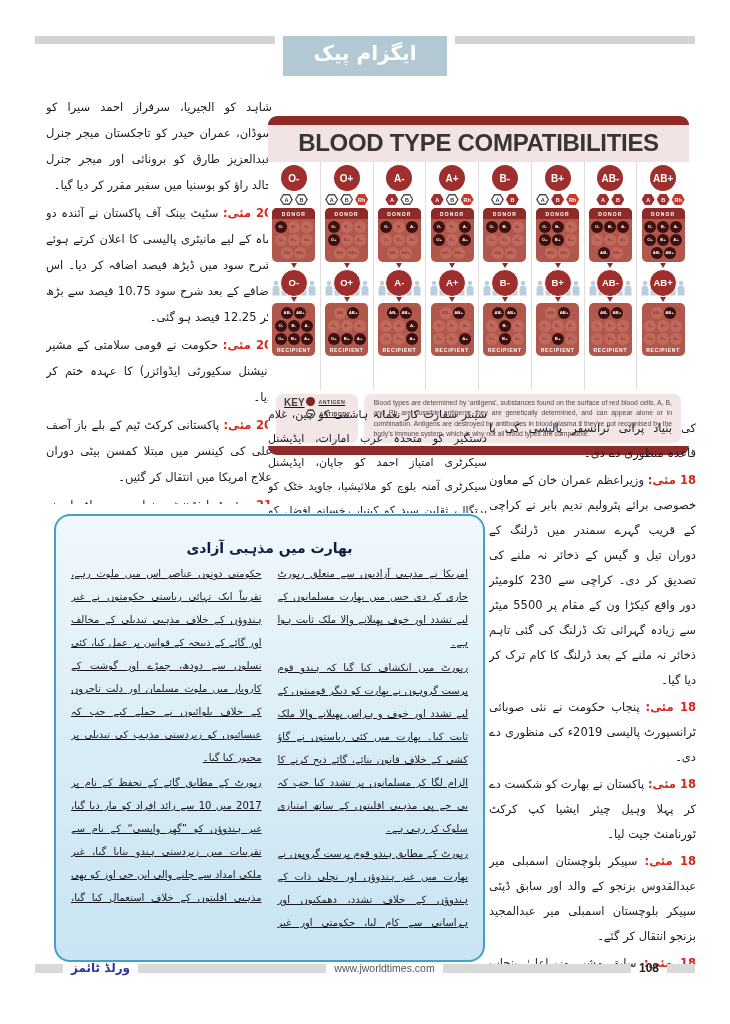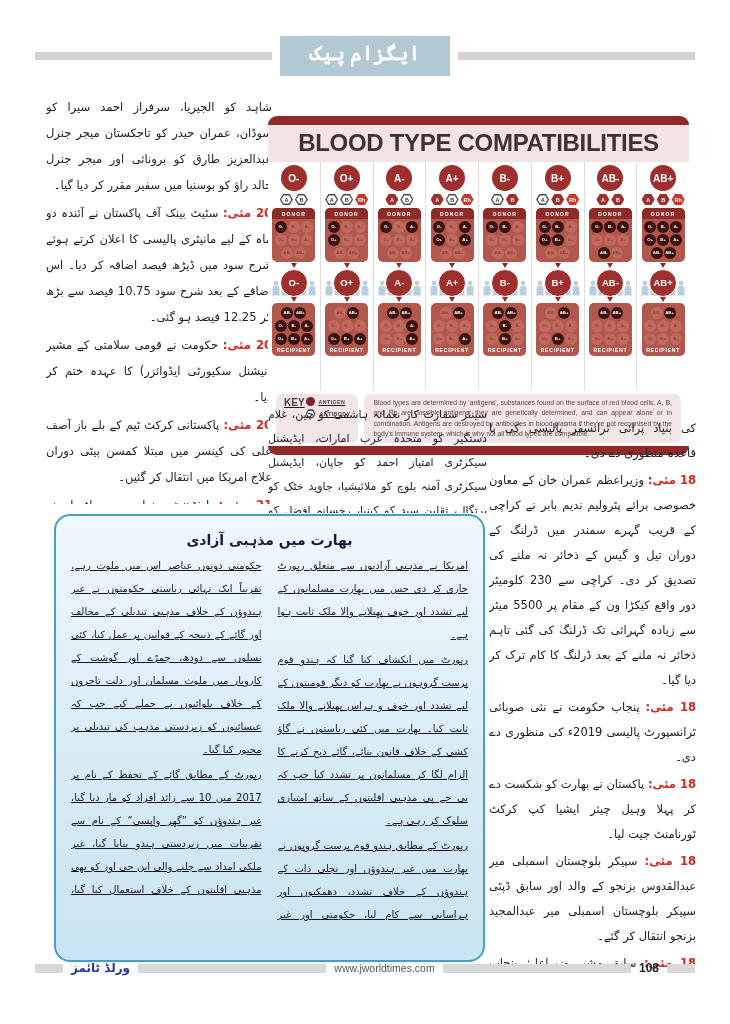--- a/index.html
+++ b/index.html
@@ -1,20 +1,20 @@
 <!DOCTYPE html>
 <html lang="ur"><head>
 <meta charset="utf-8">
 <style>
   html,body{margin:0;padding:0;background:#e9e9e9;}
   #page{position:relative;width:730px;height:1024px;background:#ffffff;margin:0 auto;overflow:hidden;
         font-family:"DejaVu Sans",sans-serif;color:#1b1b24;}
 
   
-  .top-header{position:absolute;left:35px;right:35px;top:36px;display:flex;align-items:center;gap:8px;font-family:Liberation Serif, serif;}
+  .top-header{position:absolute;left:35px;right:35px;top:36px;display:flex;gap:8px;}
   .hline{flex:1;height:8px;background:#d3d3d3;}
   .exam-badge{background:#b2c9d4;color:#ffffff;font-weight:bold;font-size:20px;
               padding:4px 30px 10px;direction:rtl;line-height:1.3;}
 
   
   .news{position:absolute;direction:rtl;text-align:justify;font-size:11.5px;line-height:25px;overflow:hidden;}
   .news p{margin:0 0 2px 0;}
   #news-left{left:46px;top:94px;width:226px;height:410px;line-height:26px;}
   #news-mid{left:268px;top:403px;width:219px;height:110px;font-size:11px;line-height:24px;}
   #news-right{left:489px;top:416px;width:207px;height:558px;}
@@ -76,21 +76,21 @@
   .key-desc{flex:1;background:#f2e6e6;border-radius:7px;padding:4px 9px;font-size:6.8px;line-height:1.5;
             color:#5a4747;text-align:justify;display:flex;align-items:center;}
   .ig-botbar{height:9px;background:#8e2b28;border-radius:0 0 9px 9px;}
 
   
   #feature-box{position:absolute;left:54px;top:514px;width:431px;height:448px;box-sizing:border-box;
                border:2px solid #45a0c8;border-radius:16px;
                background:linear-gradient(180deg,#f0f8fc 0%,#d8ecf6 55%,#c9e4f2 100%);
                padding:8px 15px 10px;overflow:hidden;}
   .feature-title{direction:rtl;text-align:center;font-size:14px;font-weight:bold;color:#0e1c3f;
-                 margin:8px 0 6px 0;}
+                 margin:16px 0 6px 0;}
   #feature-body{direction:rtl;column-count:2;column-gap:16px;text-align:justify;font-size:10px;
                 line-height:23px;color:#15151f;height:390px;overflow:hidden;text-decoration:underline;}
   #feature-body p{margin:0 0 2px 0;}
 
   
   #footer{position:absolute;left:35px;right:35px;top:961px;display:flex;align-items:center;gap:8px;}
   .fbar{height:9px;background:#d9d9d9;}
   .fbar.small{width:28px;flex:none;}
   .fbar.grow{flex:1;}
   .footer-brand{color:#2a3896;font-weight:bold;font-size:12px;direction:rtl;flex:none;}

